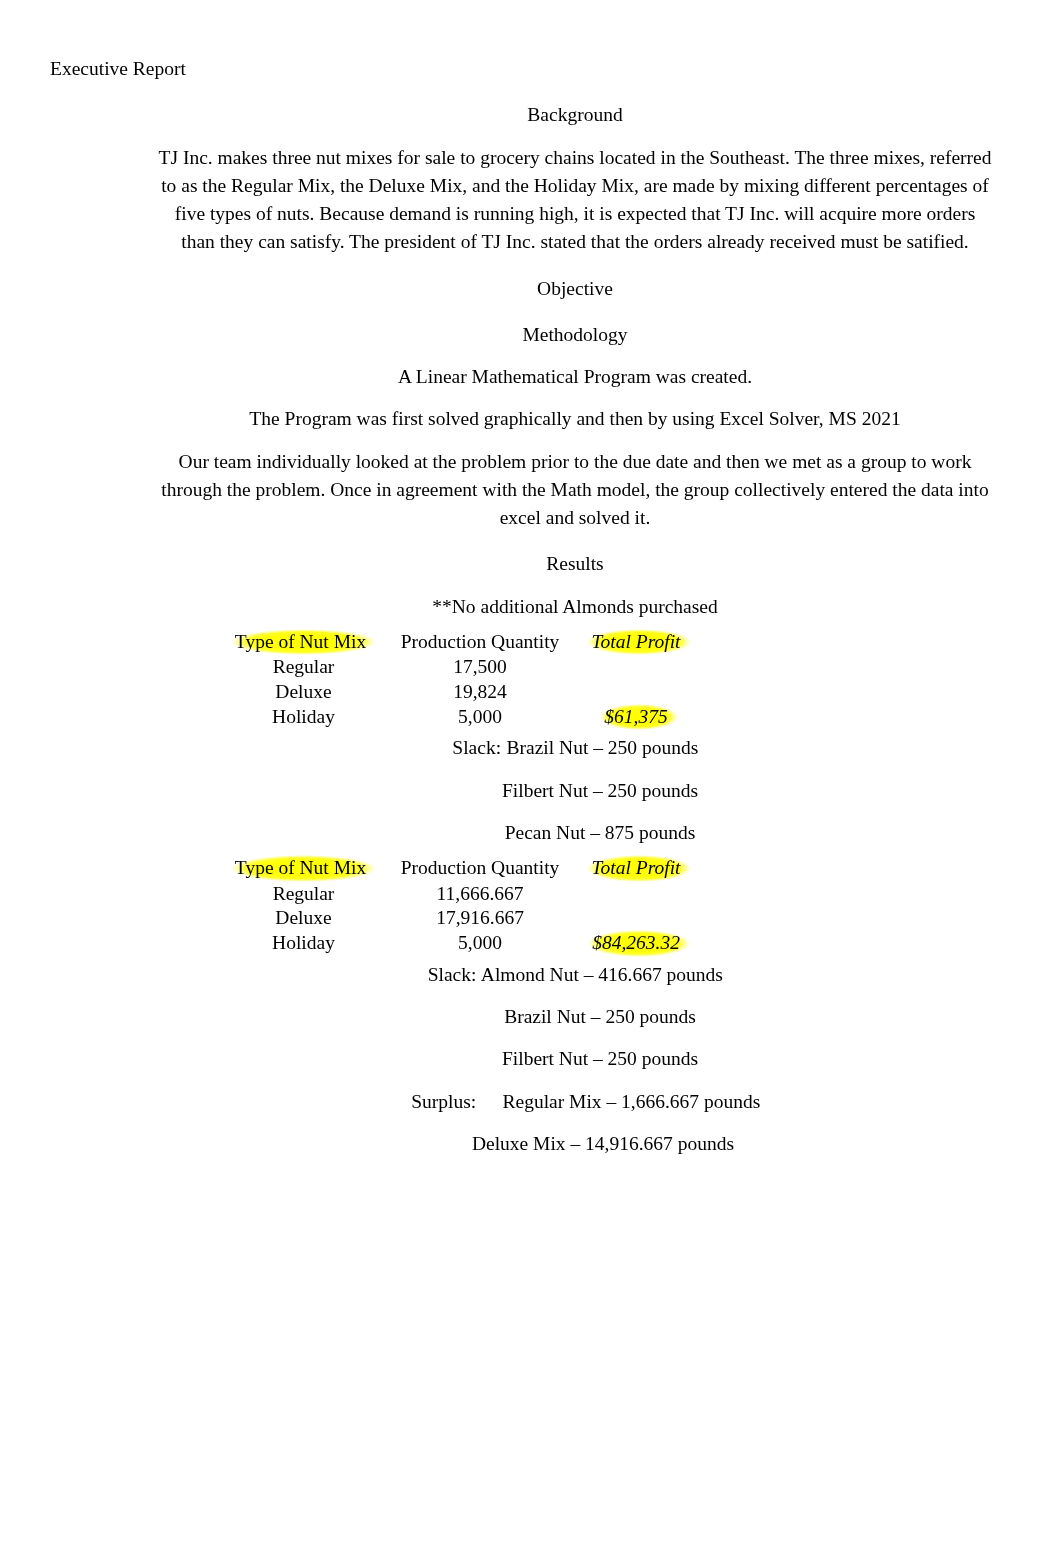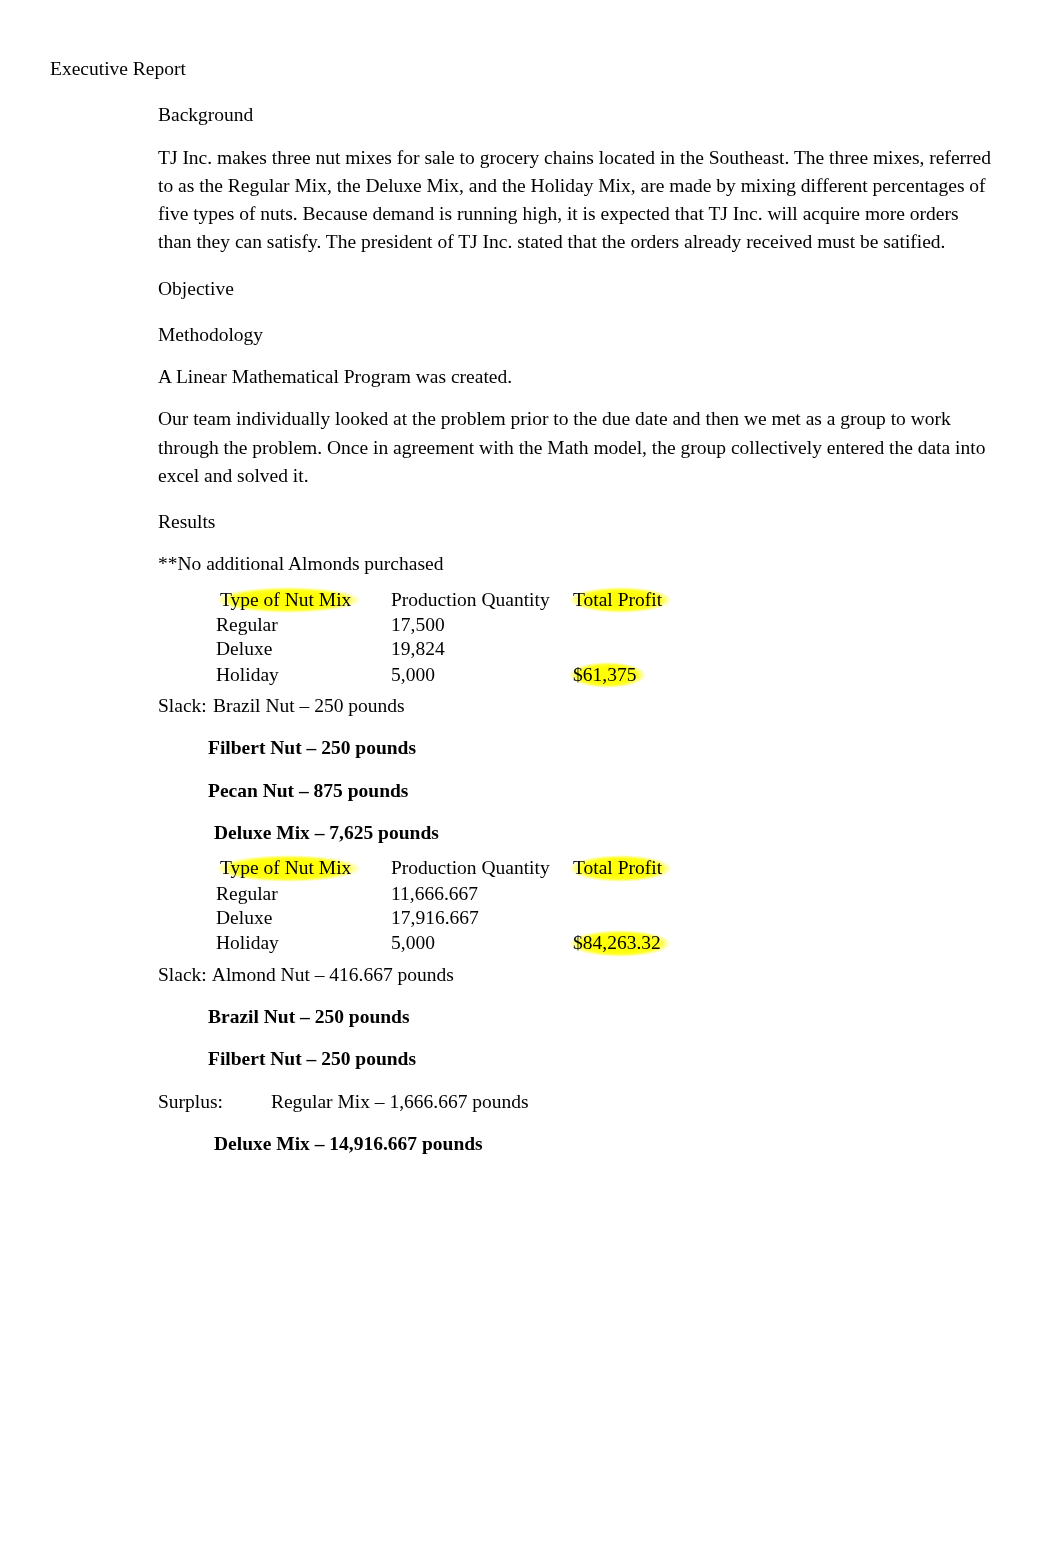--- a/index.html
+++ b/index.html
@@ -11,47 +11,47 @@
       line-height: 1.45;
       width: 1062px;
       padding: 55px 50px 200px 50px;
     }
     .title {
       margin-bottom: 10px;
     }
     .content {
       margin-left: 108px;
       margin-right: 20px;
+      text-align: center;
     }
     .section-head {
       margin-top: 18px;
       margin-bottom: 4px;
     }
     .para {
       margin-top: 14px;
       margin-bottom: 4px;
     }
     .sub-item {
       margin-left: 50px;
       margin-top: 14px;
-      font-weight: bold;
     }
     .label-inline {
       display: inline-block;
     }
     .surplus-label { min-width: 108px; }
     .table-block {
       margin-left: 58px;
       margin-top: 8px;
       margin-bottom: 0;
     }
     .trow { display: flex; align-items: baseline; line-height: 1.25; }
     .col1 { width: 175px; }
     .col2 { width: 178px; }
-    .col3 { width: 140px; }
+    .col3 { width: 140px; font-style: italic; }
     .hl {
       background: radial-gradient(ellipse closest-side, #ffff00 55%, rgba(255,255,0,0.85) 78%, rgba(255,255,0,0) 100%);
       padding: 1px 10px 1px 4px;
       border-radius: 50%;
       display: inline-block;
     }
     .slackline { margin-top: 4px; }
   </style>
 </head>
 <body>
@@ -60,20 +60,21 @@
 
 <div class="content">
 
   <div class="section-head">Background</div>
   <div class="para">TJ Inc. makes three nut mixes for sale to grocery chains located in the Southeast. The three mixes, referred to as the Regular Mix, the Deluxe Mix, and the Holiday Mix, are made by mixing different percentages of five types of nuts. Because demand is running high, it is expected that TJ Inc. will acquire more orders than they can satisfy. The president of TJ Inc. stated that the orders already received must be satified.</div>
 
   <div class="section-head">Objective</div>
 
   <div class="section-head">Methodology</div>
   <div class="para">A Linear Mathematical Program was created.</div>
+  <div class="para">The Program was first solved graphically and then by using Excel Solver, MS 2021</div>
   <div class="para">Our team individually looked at the problem prior to the due date and then we met as a group to work through the problem.   Once in agreement with the Math model, the group collectively entered the data into excel and solved it.</div>
 
   <div class="section-head">Results</div>
 
   <div class="para">**No additional Almonds purchased</div>
 
   <div class="table-block">
     <div class="trow">
       <div class="col1"><span class="hl">Type of Nut Mix</span></div>
       <div class="col2"><span>Production Quantity</span></div>
@@ -96,21 +97,20 @@
     </div>
   </div>
 
   <div class="slackline">
     <span class="label-inline" style="width:50px;">Slack:</span>
     <span>Brazil Nut – 250 pounds</span>
   </div>
   <div class="sub-item">Filbert Nut – 250 pounds</div>
   <div class="sub-item">Pecan Nut – 875 pounds</div>
 
-  <div class="sub-item" style="margin-left:56px;">Deluxe Mix – 7,625 pounds</div>
 
 
   <div class="table-block">
     <div class="trow">
       <div class="col1"><span class="hl">Type of Nut Mix</span></div>
       <div class="col2"><span>Production Quantity</span></div>
       <div class="col3"><span class="hl">Total Profit</span></div>
     </div>
     <div class="trow">
       <div class="col1">Regular</div>

